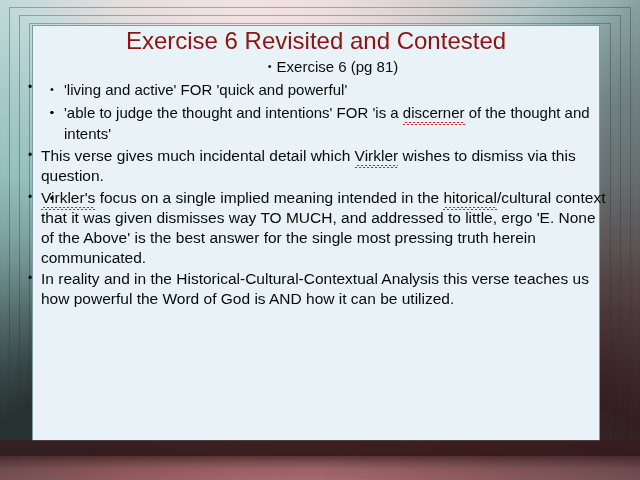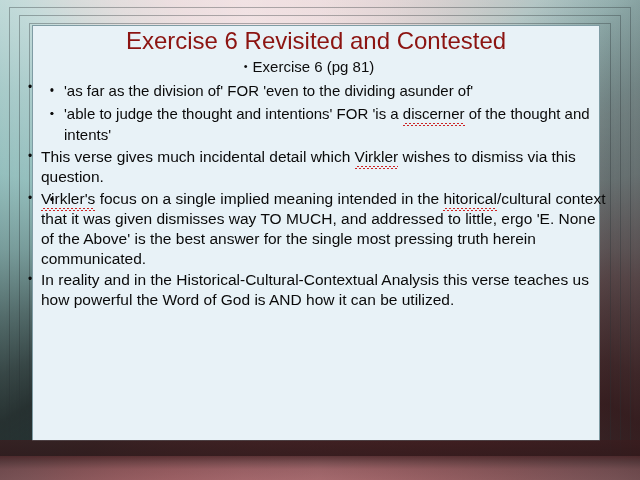--- a/index.html
+++ b/index.html
@@ -121,21 +121,21 @@
     text-align: center;
     color: #8c1411;
     font-size: 24px;
     line-height: 28px;
     letter-spacing: 0px;
     white-space: nowrap;
   }
 
   #subtitle-row {
     position: absolute;
-    left: 26px;
+    left: 50px;
     top: 56px;
     width: 566px;
     text-align: center;
     color: #0d0d0d;
     font-size: 15px;
     line-height: 20px;
   }
   #subtitle-row .bul { font-size: 11px; vertical-align: 2px; margin-right: 5px; }
 
   #body {
@@ -268,22 +268,22 @@
   <div id="textlayer">
 
     <div id="title">Exercise 6 Revisited and Contested</div>
 
     <div id="subtitle-row">
       <span class="bul">•</span><span>Exercise 6 (pg 81)</span>
     </div>
 
     <div id="body">
         <div class="lvl1"><span class="bullet">•</span></div>
-        <div class="lvl2"><span class="bullet">•</span></div>
-        <div class="lvl2"><span class="bullet">•</span><span><span>'as far as the division of' FOR 'even to the dividing asunder of'</span></span></div>
+        <div class="lvl2"><span class="bullet">•</span><span><span> 'living and active'  FOR 'quick and powerful'</span></span></div>
+        <div class="lvl2"><span class="bullet">•</span></div>
         <div class="lvl2"><span class="bullet">•</span></div>
         <div class="lvl2"><span class="bullet">•</span><span><span>'able to judge the thought and intentions' FOR 'is a </span><span class="sp">discerner</span><span> of the thought and intents'</span></span></div>
         <div class="lvl1"><span class="bullet">•</span><span><span>This verse gives much incidental detail which </span><span class="sp">Virkler</span><span> wishes to dismiss via this question.</span></span></div>
         <div class="lvl2"><span class="bullet">•</span></div>
         <div class="lvl2"><span class="bullet">•</span></div>
         <div class="lvl2"><span class="bullet">•</span></div>
         <div class="lvl1"><span class="bullet">•</span><span><span class="sp">Virkler's</span><span> focus on a single implied meaning intended in the </span><span class="sp">hitorical</span><span>/cultural context that it was given dismisses way TO MUCH, and addressed to little, ergo 'E. None of the Above' is the best answer for the single most pressing truth herein communicated.</span></span></div>
         <div class="lvl1"><span class="bullet">•</span><span><span>In reality and in the Historical-Cultural-Contextual Analysis this verse teaches us how powerful the Word of God is AND how it can be utilized.</span></span></div>
       </div>
   </div>

